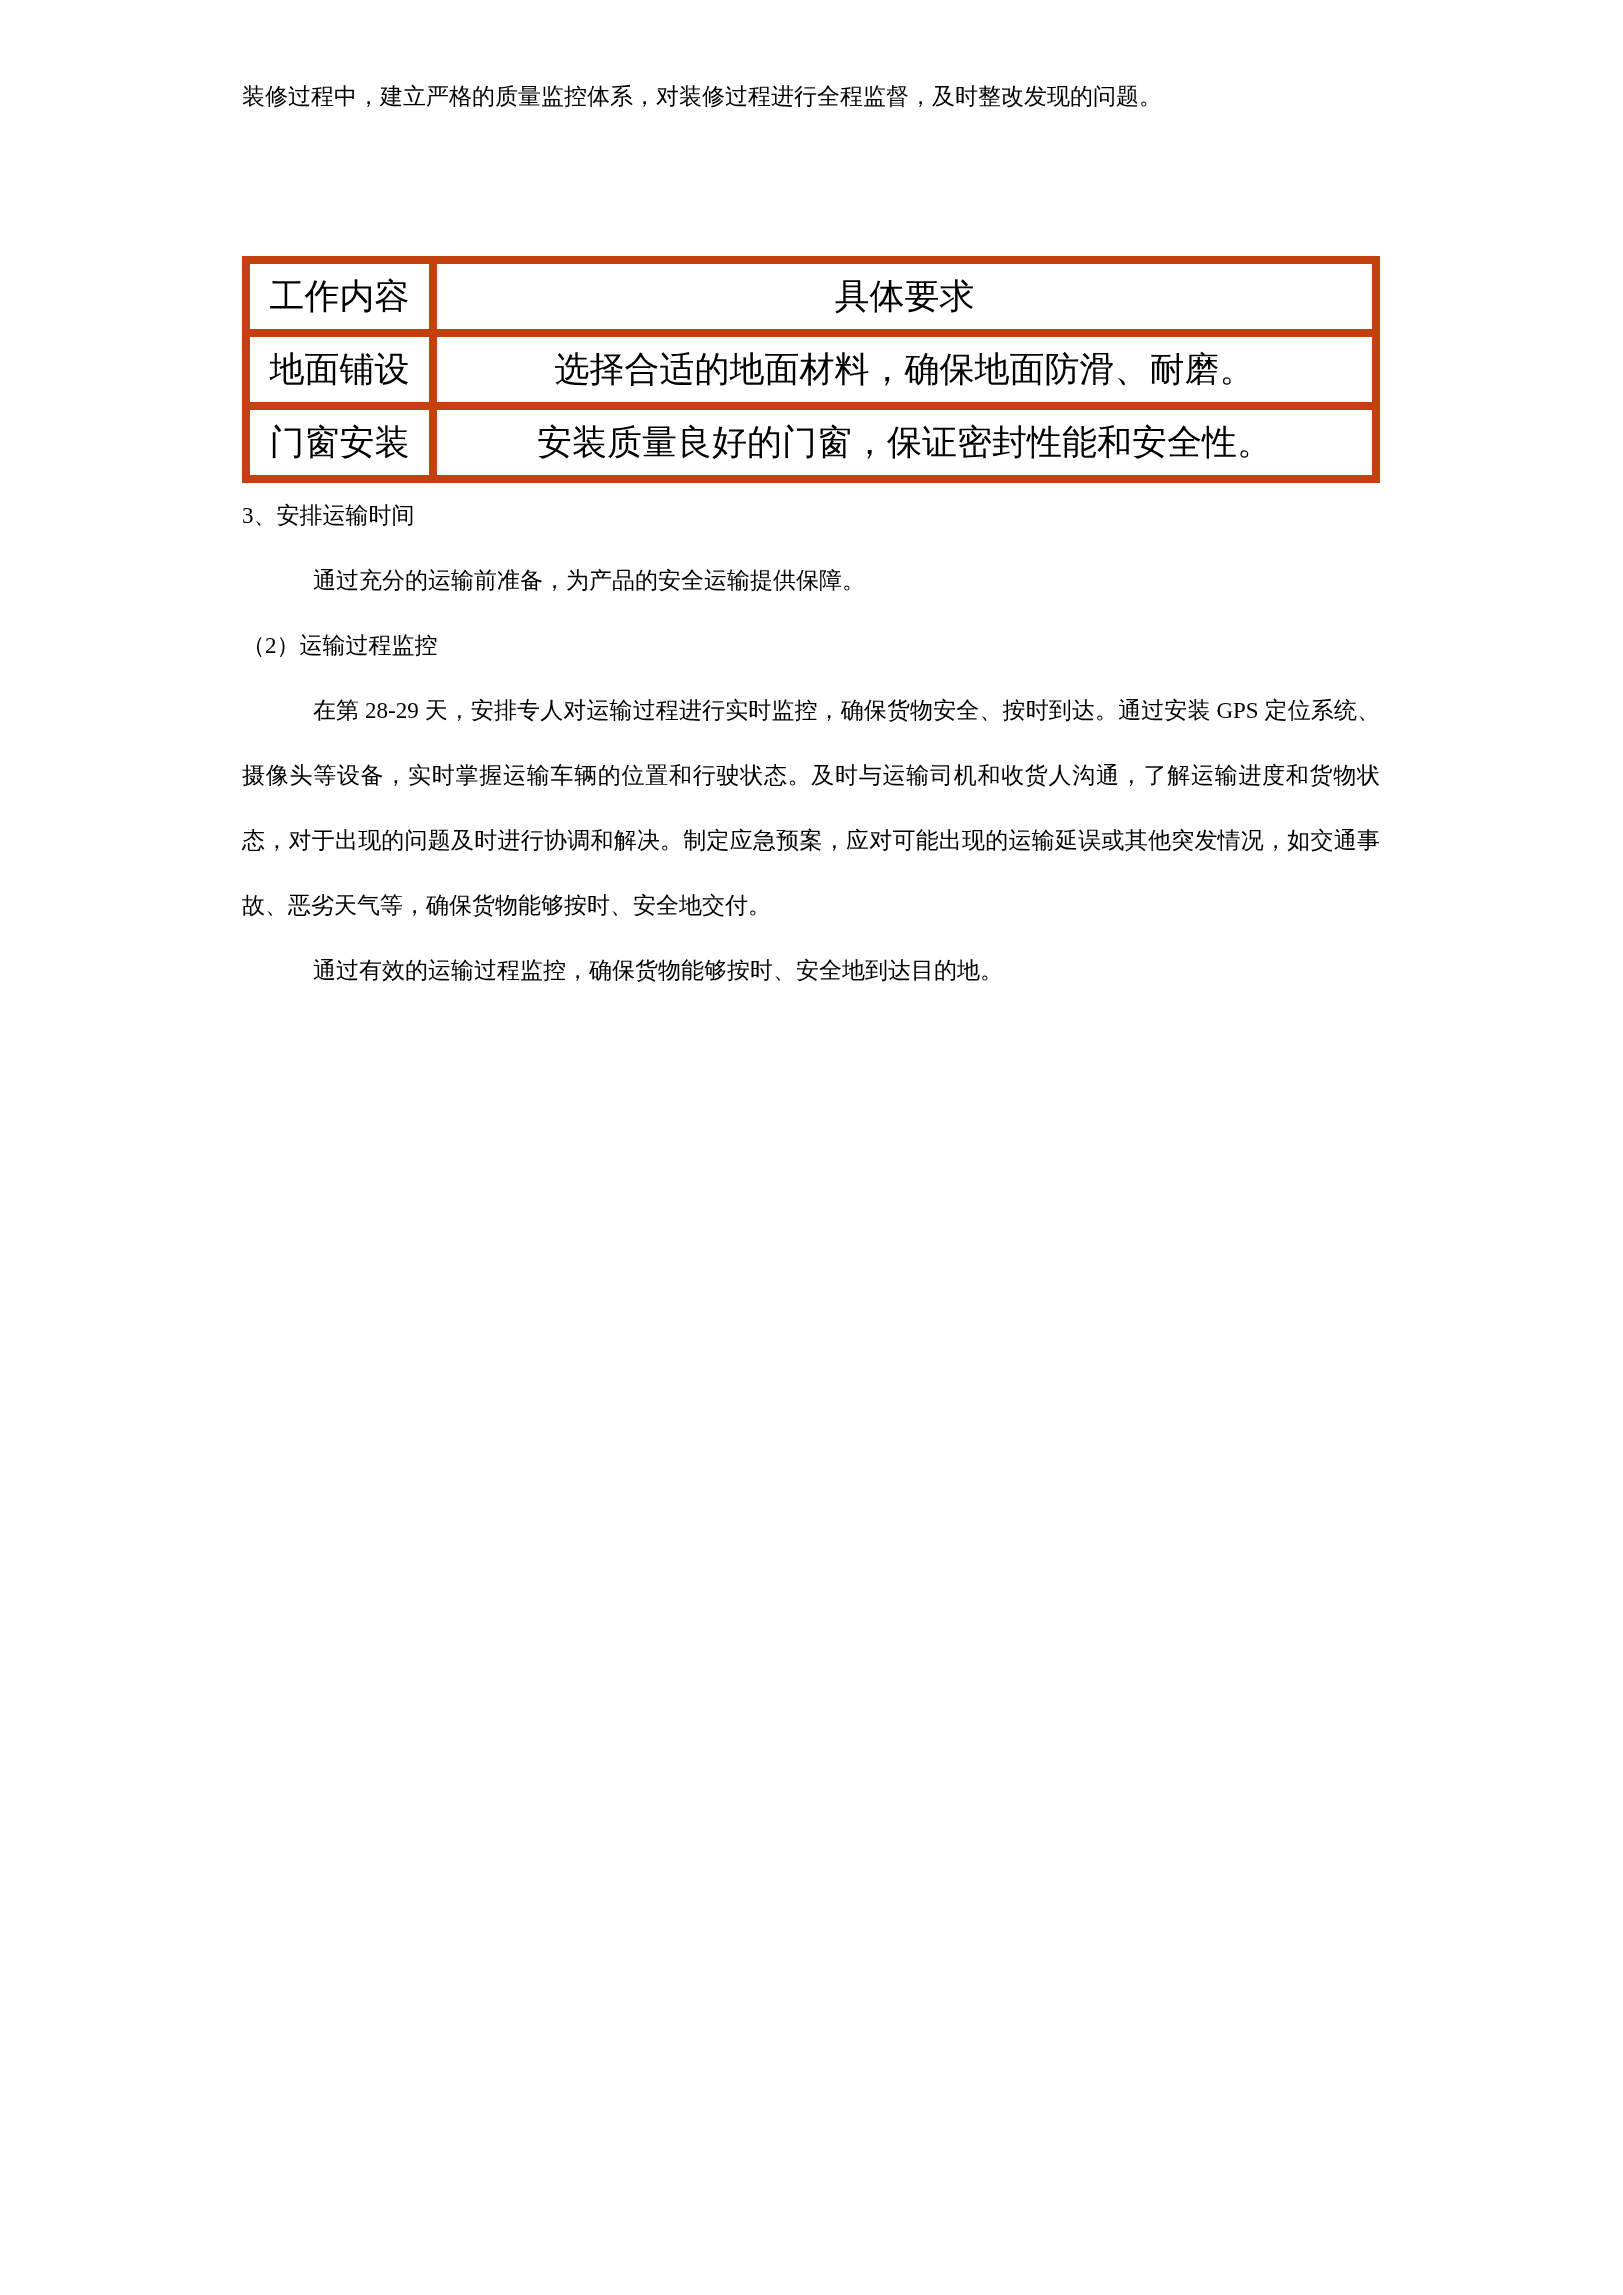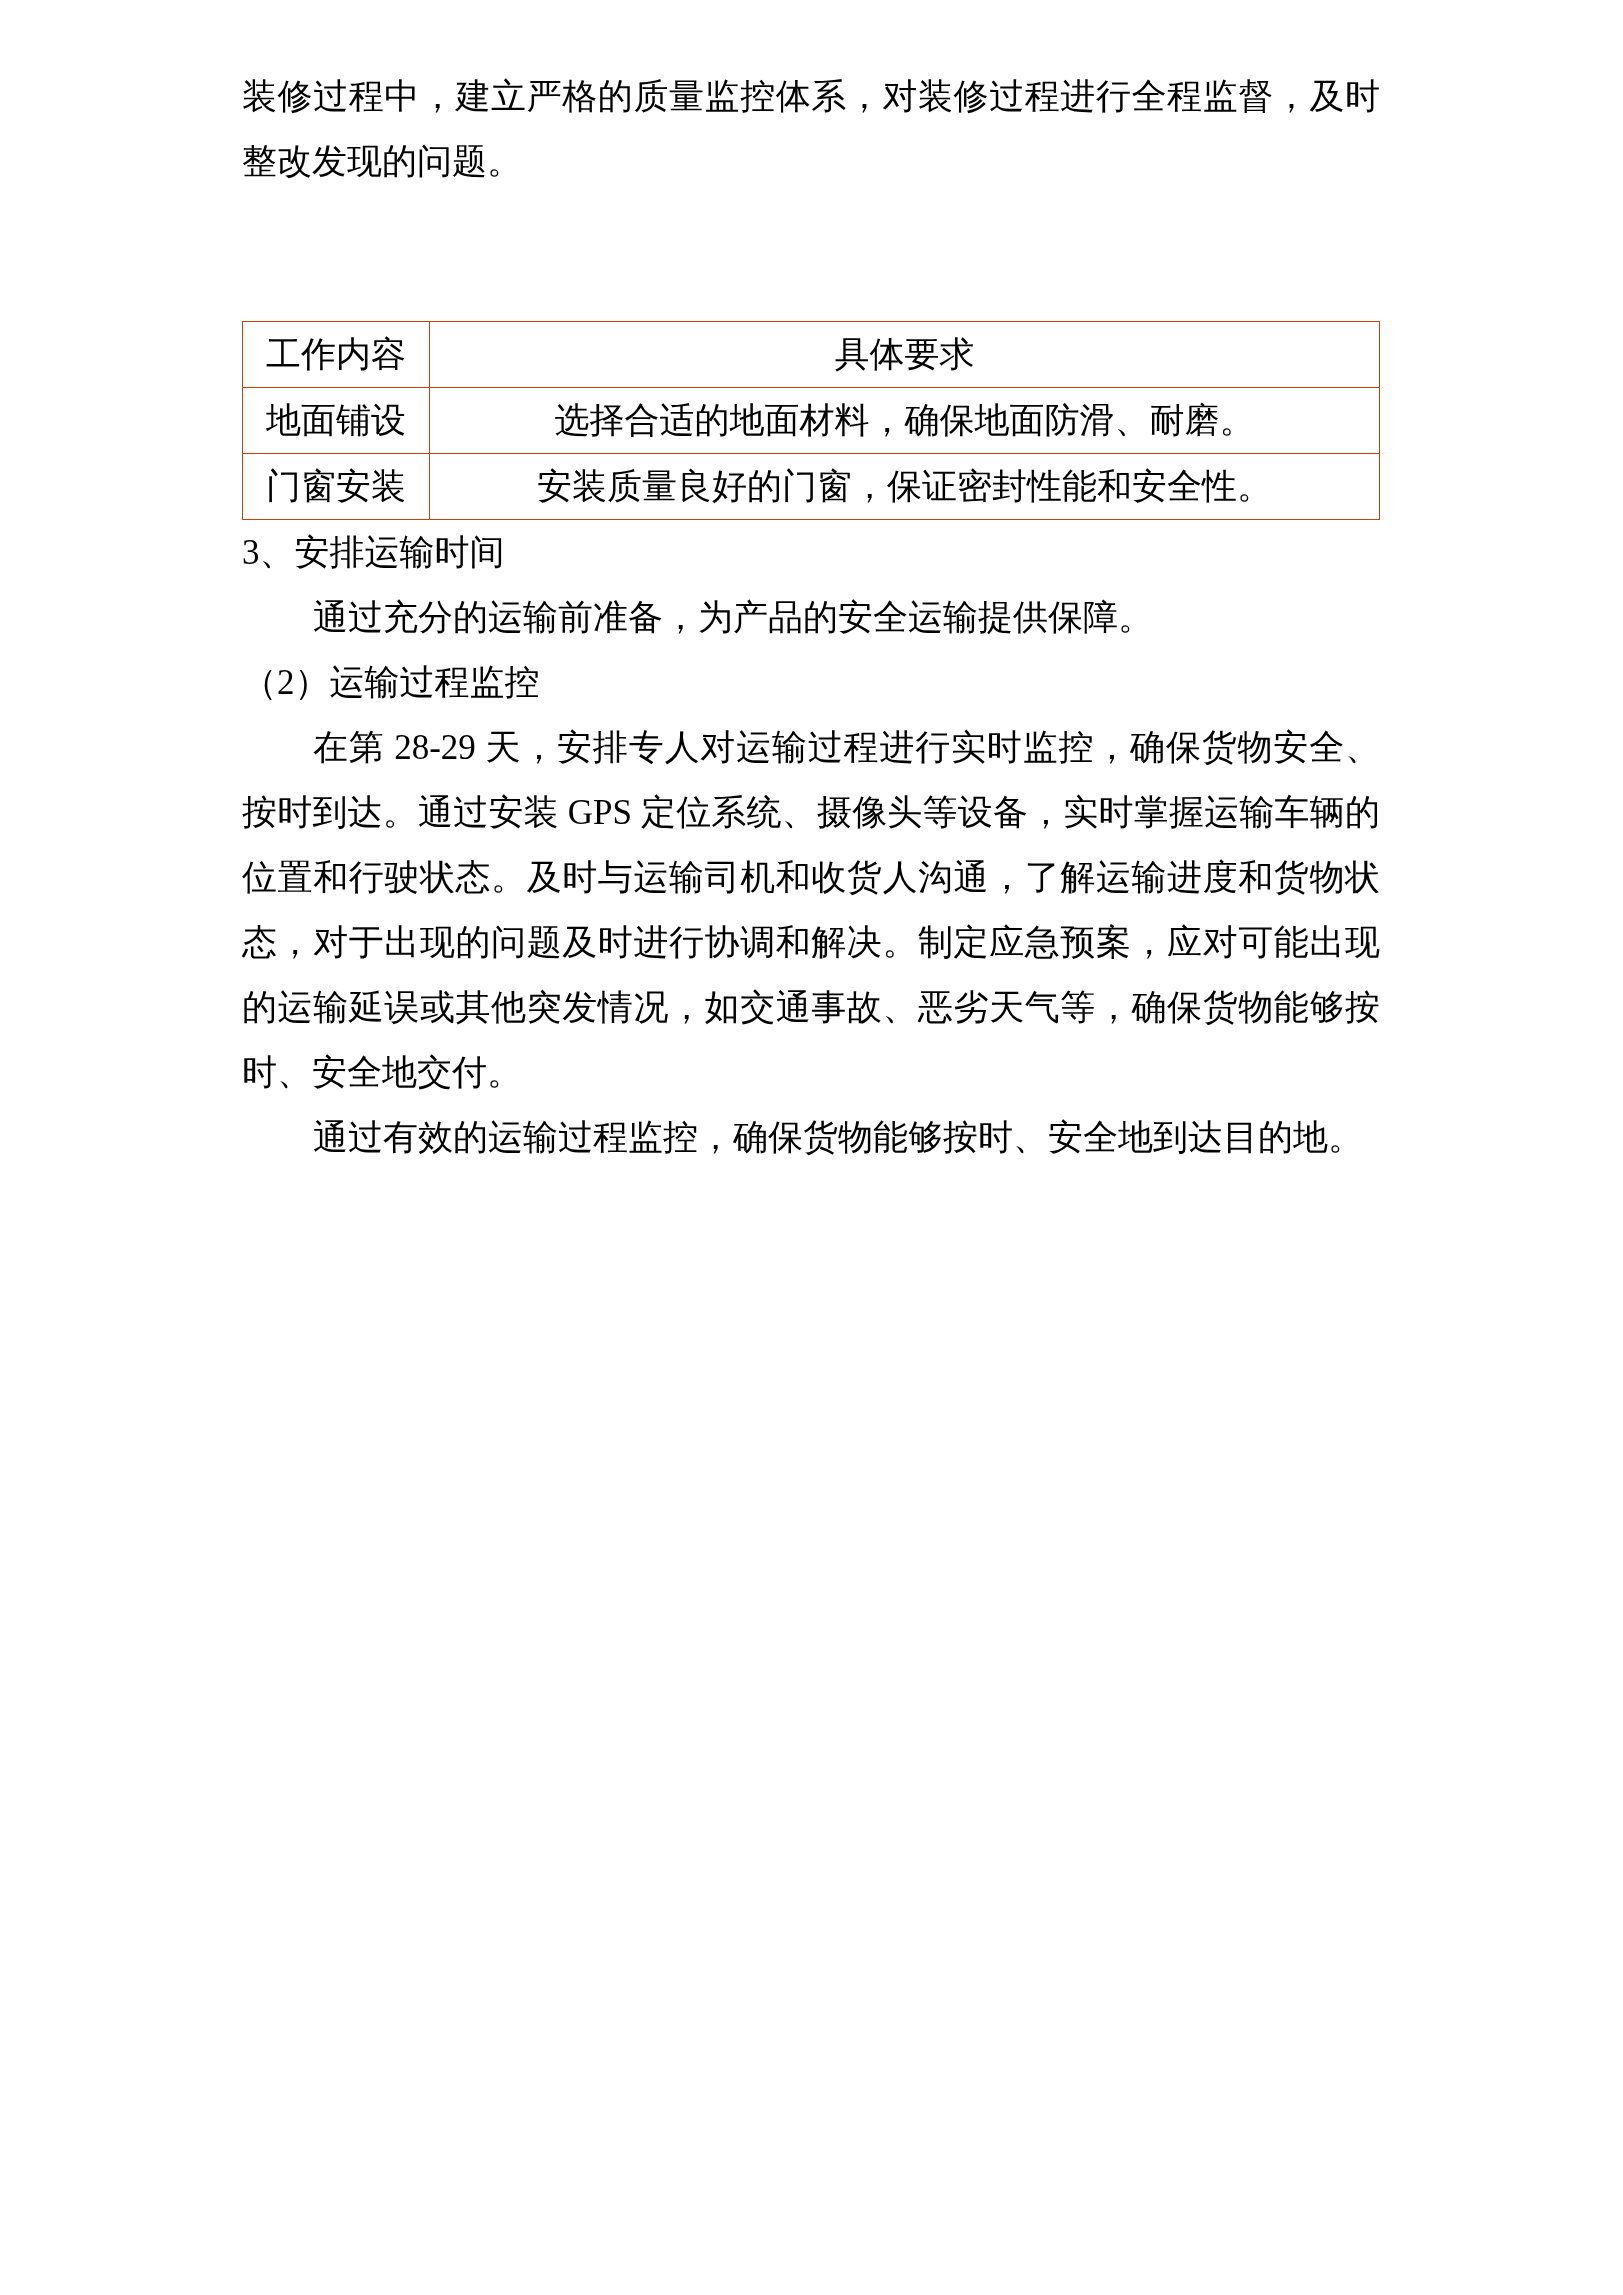--- a/index.html
+++ b/index.html
@@ -13,37 +13,37 @@
     height: 2295px;
     box-sizing: border-box;
     background: #ffffff;
     color: #000000;
     padding: 64px 243px 0 242px;
     font-family: "Liberation Serif", "DejaVu Serif", serif;
     overflow: hidden;
   }
   .page p {
     margin: 0;
-    font-size: 35px;
+    font-size: 23px;
     line-height: 65px;
     text-align: justify;
     word-break: break-all;
   }
   .indent {
     text-indent: 71px;
   }
   table.req-table {
     width: 100%;
     border-collapse: collapse;
     table-layout: fixed;
     margin: 127px 0 0 0;
   }
   table.req-table col.c1 { width: 187px; }
   table.req-table td {
-    border: 1px solid #c2410c;
+    border: 8px solid #c2410c;
     height: 65px;
     padding: 0;
     text-align: center;
     vertical-align: middle;
     font-size: 35px;
     line-height: 46px;
   }
 </style>
 </head>
 <body>

